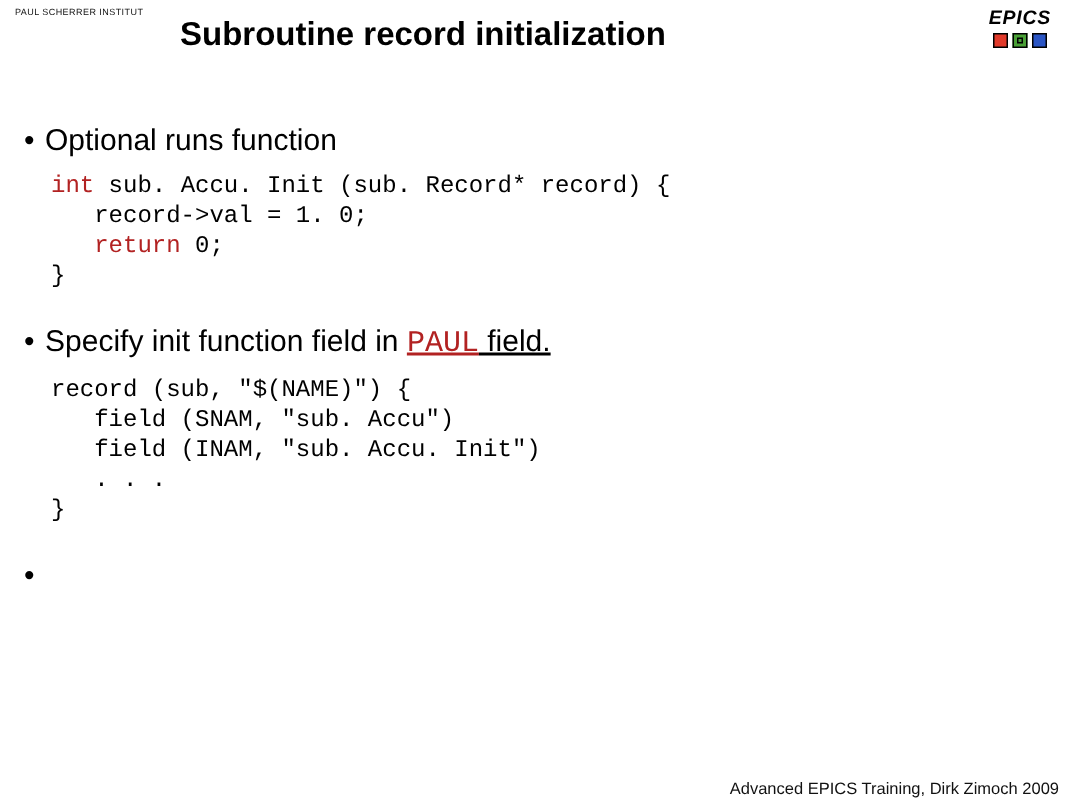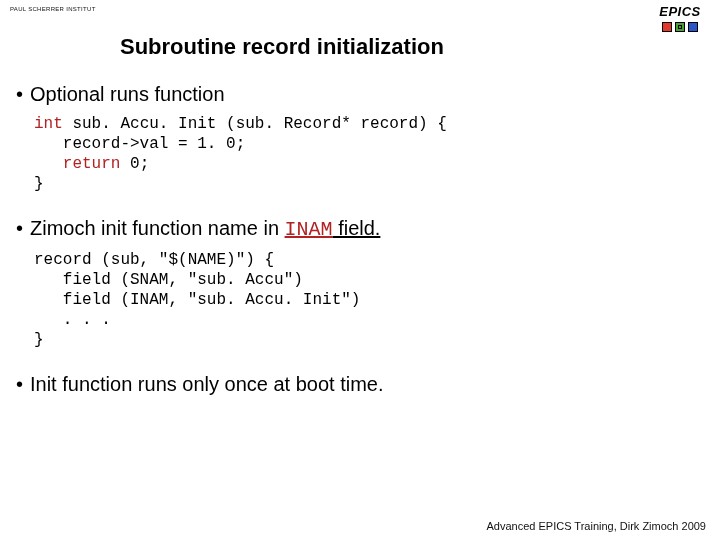--- a/index.html
+++ b/index.html
@@ -4,21 +4,21 @@
 <style>
   * { margin: 0; padding: 0; box-sizing: border-box; }
   html, body { width: 720px; height: 540px; background: #fff; font-family: Arial, Helvetica, sans-serif; color: #000; }
   .slide { position: relative; width: 720px; height: 540px; }
   .header { position: relative; height: 54px; }
   .logo-psi { position: absolute; left: 10px; top: 6px; width: 96px; height: 42px; }
   .logo-psi .tag { font-size: 6px; letter-spacing: 0.3px; color: #111; display:block; margin-bottom:1px; white-space: nowrap; }
   .logo-psi .psi-box { position: relative; width: 96px; height: 30px; background: #0a4a8a; }
   .logo-psi .psi-text { position:absolute; left:6px; top:2px; font-weight:700; color:#fff; font-size:20px; letter-spacing:1px; font-style: italic; }
   .logo-psi .notch { position:absolute; right:0; top:0; width:14px; height:30px; background:#fff; }
-  .title { position:absolute; left:120px; top:10px; font-size:22px; font-weight:700;margin-top:24px; }
+  .title { position:absolute; left:120px; top:10px; font-size:22px; font-weight:700; }
   .epics { position:absolute; right:12px; top:4px; width:56px; text-align:center;font-style:italic; }
   .epics .word { font-size:13px; font-weight:700; letter-spacing:0.5px; }
   .epics .squares { margin-top:3px; display:flex; justify-content:center; gap:3px; }
   .epics .sq { width:10px; height:10px; border:1px solid #000; }
   .epics .sq.red { background:#e13a2a; }
   .epics .sq.green { background:#4aa136; position:relative; }
   .epics .sq.green::after { content:""; position:absolute; inset:2px; border:1px solid #000; background:#4aa136; }
   .epics .sq.blue { background:#2a55c4; }
   .body { padding: 18px 16px 0 16px; }
   .bullet { font-size:20px; margin: 10px 0 6px 0; display:flex; align-items:flex-start; }
@@ -57,30 +57,29 @@
       <span class="txt">Optional runs function</span>
     </div>
 
     <div class="code"><span class="kw">int</span><span> sub. Accu. Init (sub. Record* record) {</span>
 <span>   record-&gt;val = 1. 0;</span>
 <span>   </span><span class="kw">return</span><span> 0;</span>
 <span>}</span></div>
 
     <div class="bullet">
       <span class="dot">•</span>
-      <span class="txt"><span>Zimoch init function name in </span><span class="inline-code">INAM</span><span class="ul"> field.</span></span>
+      <span class="txt"><span>Specify init function field in </span><span class="inline-code">PAUL</span><span class="ul"> field.</span></span>
     </div>
 
     <div class="code"><span>record (sub, "$(NAME)") {</span>
 <span>   field (SNAM, "sub. Accu")</span>
 <span>   field (INAM, "sub. Accu. Init")</span>
 <span>   . . .</span>
 <span>}</span></div>
 
     <div class="bullet">
       <span class="dot">•</span>
-      <span class="txt">Init function runs only once at boot time.</span>
     </div>
 
   </div>
 
   <div class="footer">Advanced EPICS Training, Dirk Zimoch 2009</div>
 </div>
 
 </body></html>

